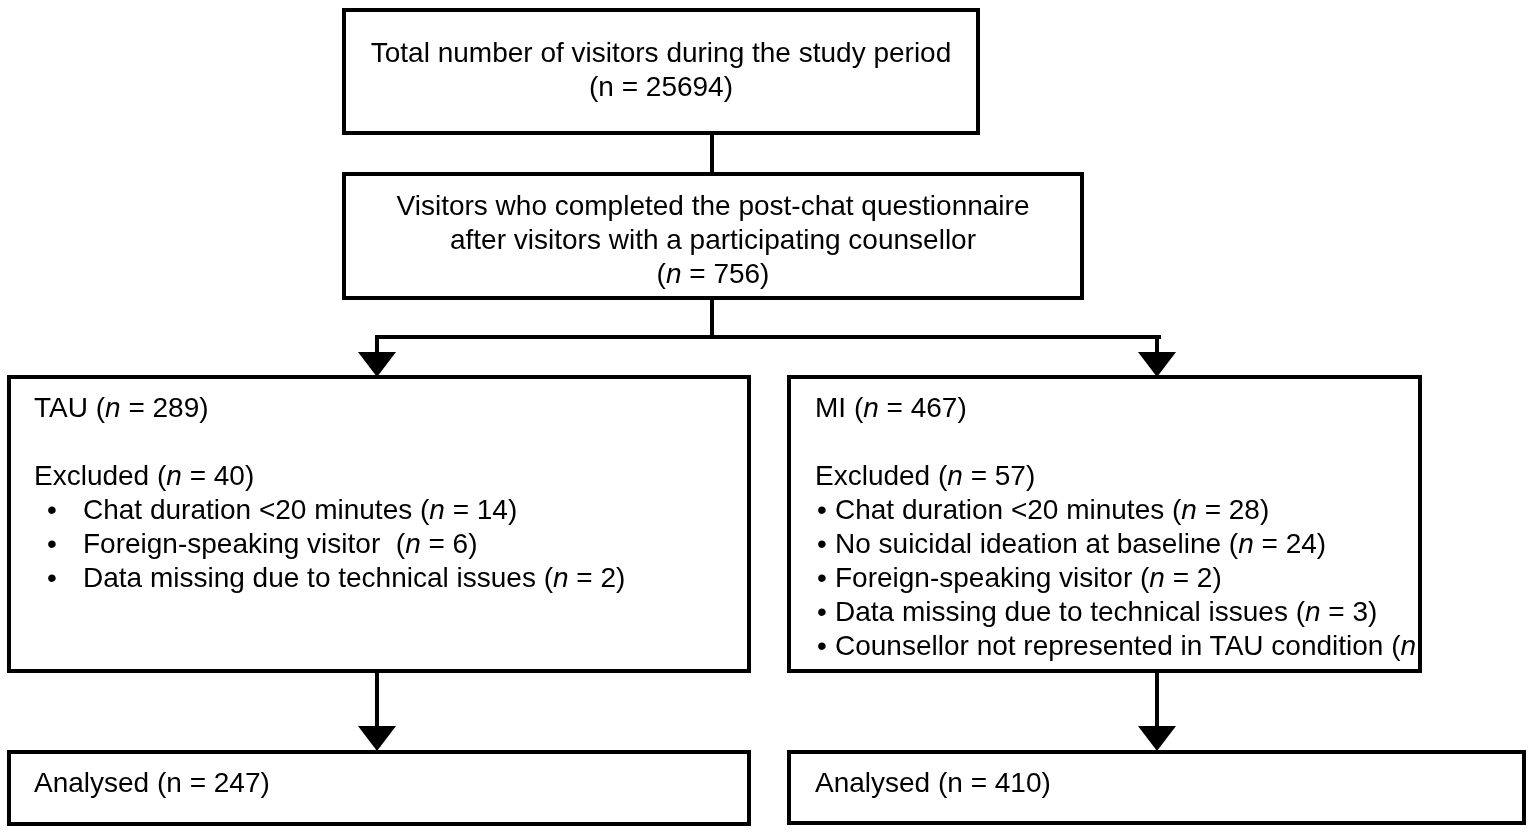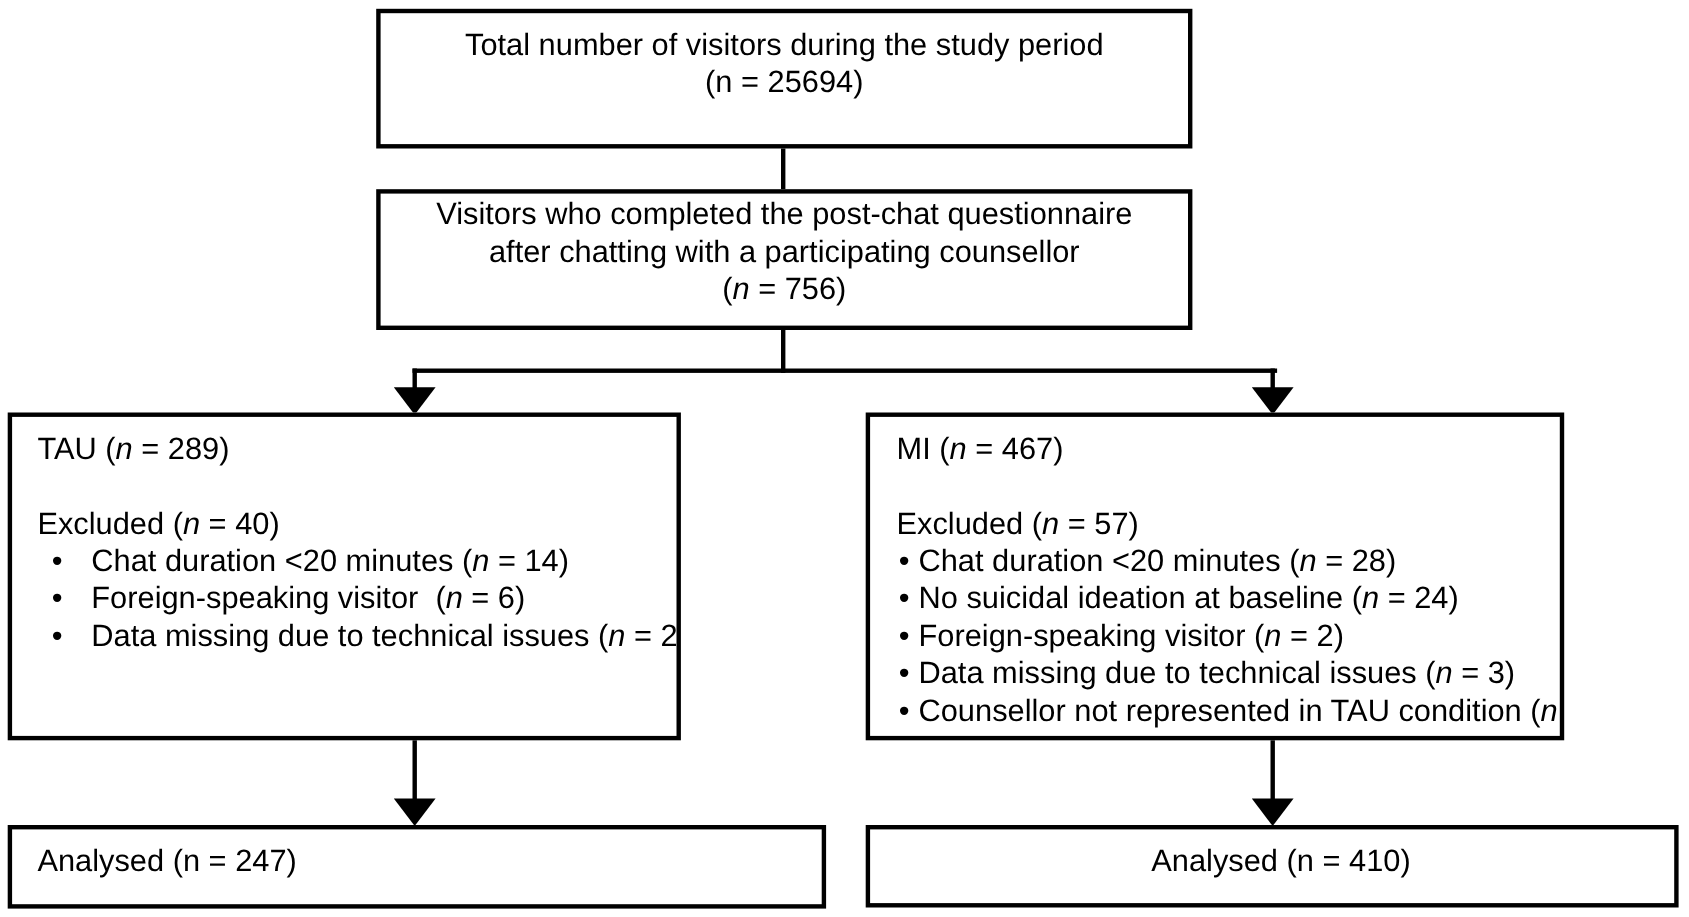--- a/index.html
+++ b/index.html
@@ -25,28 +25,28 @@
   .spacer { height: 34px; }
   .conn { position: absolute; background: #000000; }
   .arrowhead {
     position: absolute;
     width: 0; height: 0;
     border-left: 19px solid transparent;
     border-right: 19px solid transparent;
     border-top: 25px solid #000000;
   }
   
-  #box-total { left: 342px; top: 8px;   width: 742px; height: 127px; padding-top: 12px; }
-  #box-quest { left: 342px; top: 172px; width: 742px; height: 128px; padding-top: 2px; }
+  #box-total { left: 342px; top: 8px;   width: 638px; height: 127px; padding-top: 24px; }
+  #box-quest { left: 342px; top: 172px; width: 742px; height: 128px; padding-top: 13px; }
   
-  #box-tau { left: 7px;   top: 375px; width: 612px; height: 298px; padding: 12px 8px 0 23px; overflow: hidden; }
+  #box-tau { left: 7px;   top: 375px; width: 744px; height: 298px; padding: 12px 8px 0 23px; overflow: hidden; }
   #box-mi  { left: 787px; top: 375px; width: 635px; height: 298px; padding: 12px 0 0 24px; overflow: hidden; }
   
   #box-analysed-tau { left: 7px;   top: 750px; width: 744px; height: 76px; padding: 12px 8px 0 23px; }
-  #box-analysed-mi  { left: 787px; top: 750px; width: 739px; height: 75px; padding: 12px 8px 0 24px; text-align: center; }
+  #box-analysed-mi  { left: 787px; top: 750px; width: 739px; height: 75px; padding: 12px 8px 0 24px; }
   
   ul.bullets { margin: 0; padding: 0; list-style: none; }
   ul.bullets li { position: relative; white-space: nowrap; }
   #box-tau ul.bullets li { padding-left: 49px; }
   #box-tau ul.bullets li::before { content: "\2022"; position: absolute; left: 13px; }
   #box-mi ul.bullets li { padding-left: 20px; }
   #box-mi ul.bullets li::before { content: "\2022"; position: absolute; left: 2px; }
   
   #conn-total-quest { left: 710px;  top: 135px; width: 4px;   height: 37px; }
   #conn-stem        { left: 710px;  top: 300px; width: 4px;   height: 39px; }
@@ -68,21 +68,21 @@
 
   <div class="box centered" id="box-total">
     <div class="txtline">Total number of visitors during the study period</div>
     <div class="txtline">(n = 25694)</div>
   </div>
 
   <div class="conn" id="conn-total-quest"></div>
 
   <div class="box centered" id="box-quest">
     <div class="txtline">Visitors who completed the post-chat questionnaire</div>
-    <div class="txtline">after chatting with a participating counsellor</div>
+    <div class="txtline">after visitors with a participating counsellor</div>
     <div class="txtline">(<i>n</i> = 756)</div>
   </div>
 
   <div class="conn" id="conn-stem"></div>
   <div class="conn" id="conn-branch-h"></div>
   <div class="conn" id="conn-drop-left"></div>
   <div class="conn" id="conn-drop-right"></div>
   <div class="arrowhead" id="arrow-tau-in"></div>
   <div class="arrowhead" id="arrow-mi-in"></div>
 

